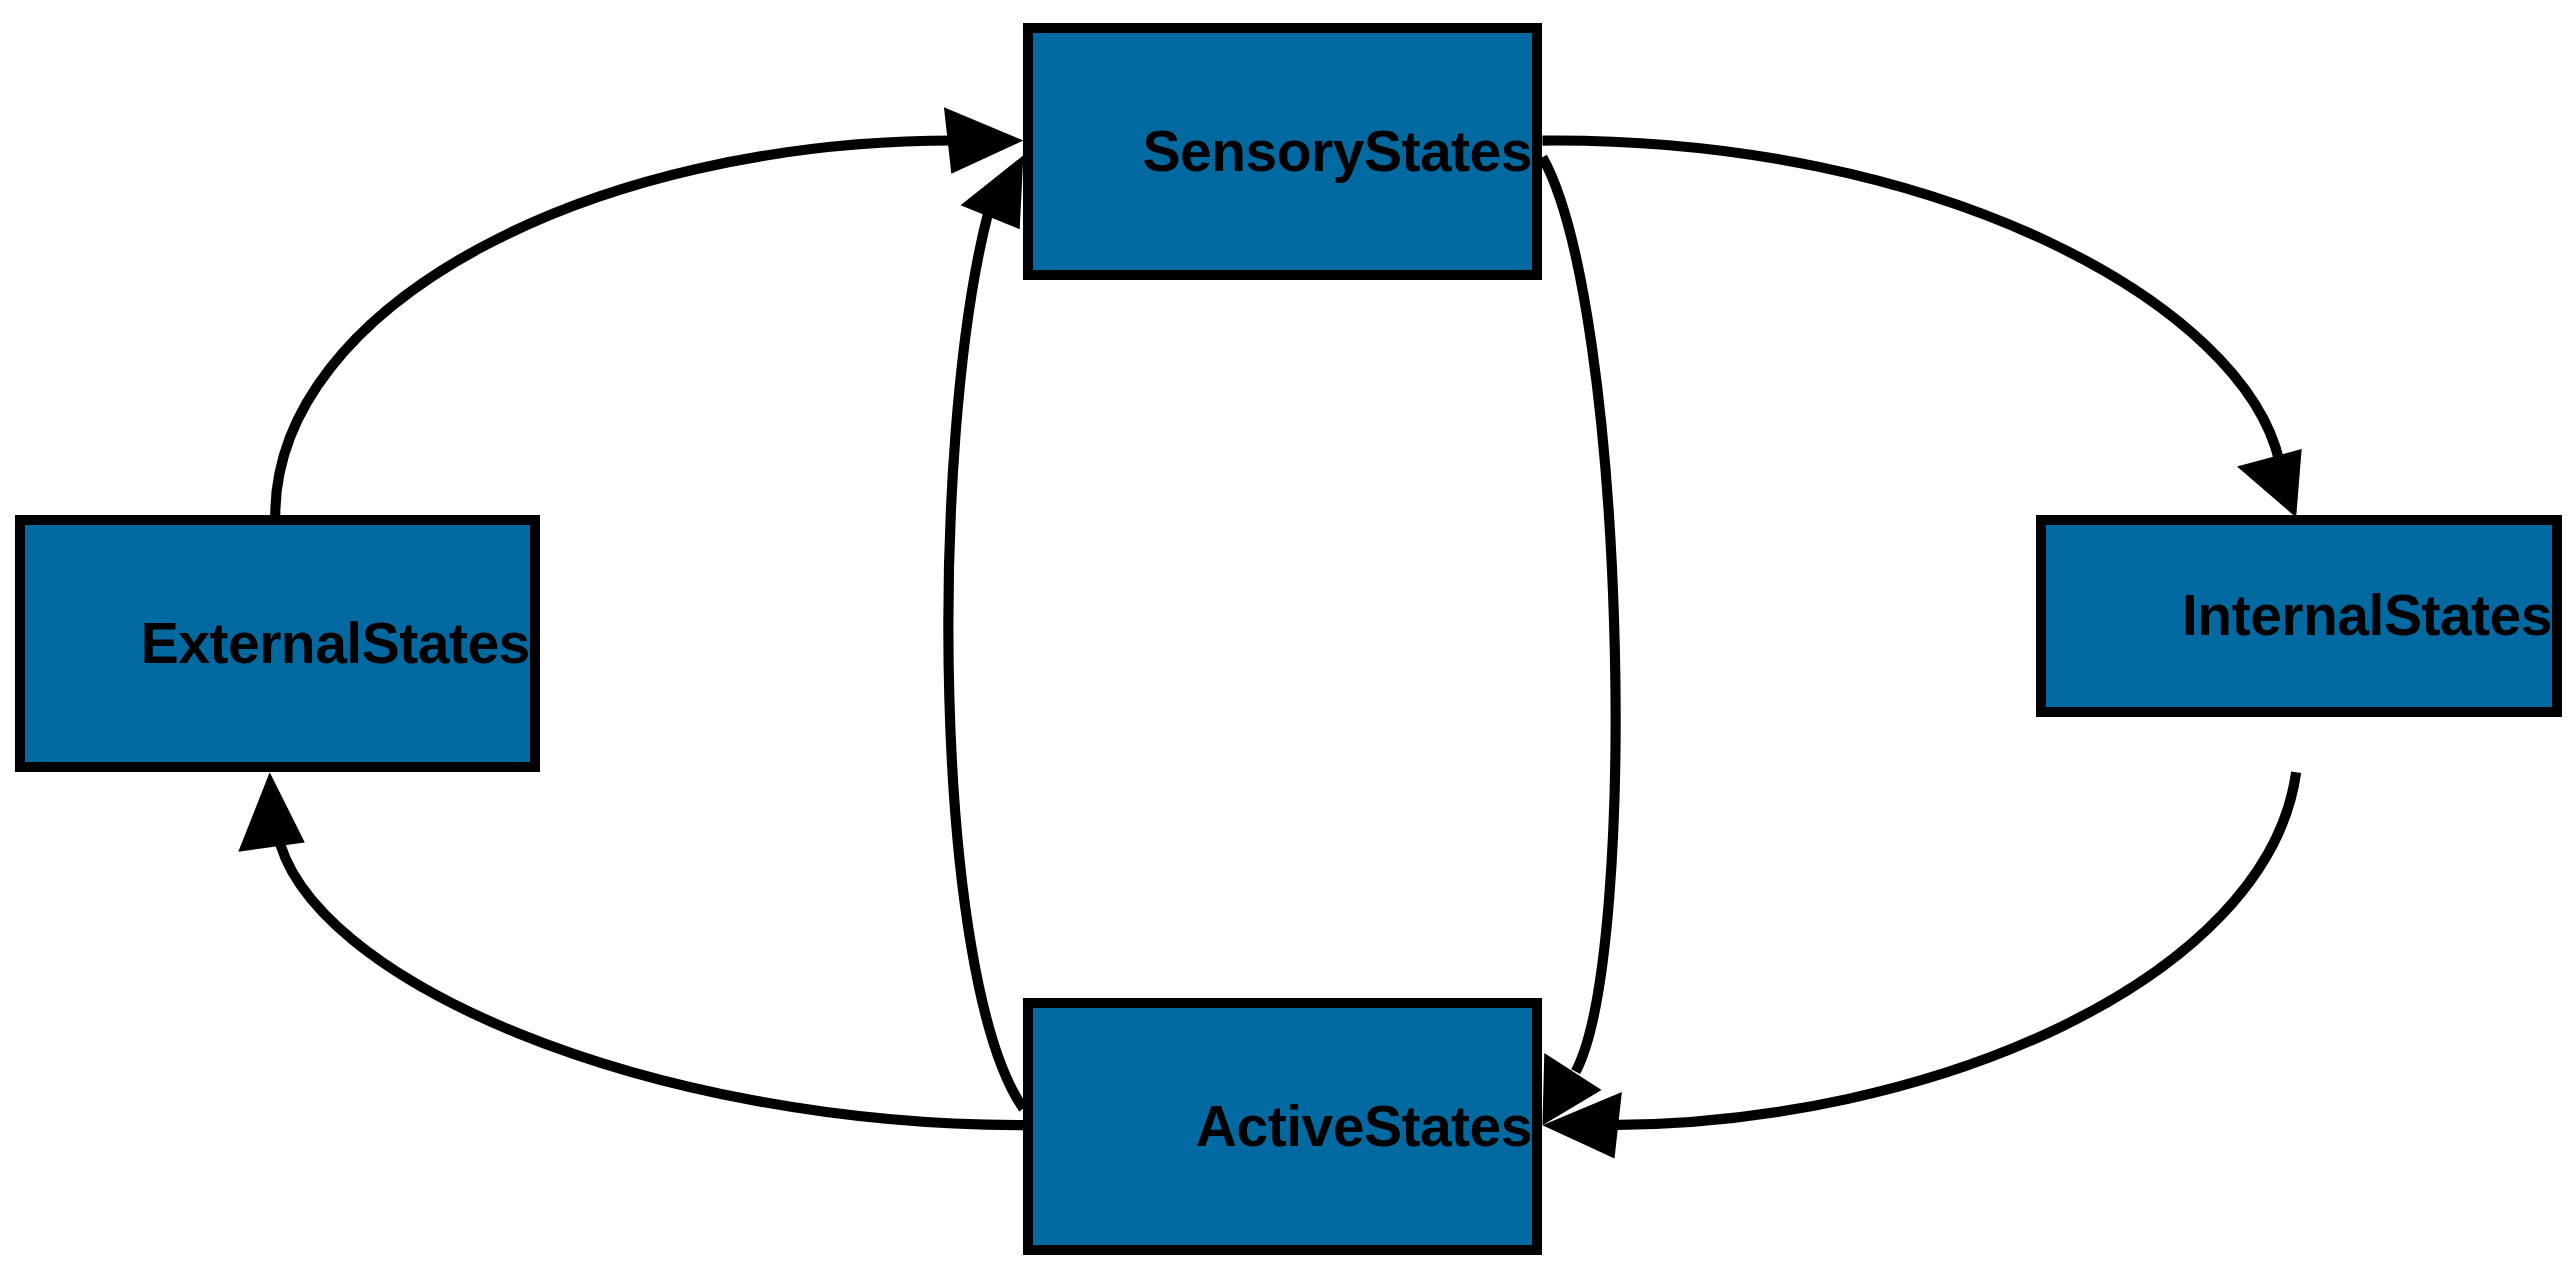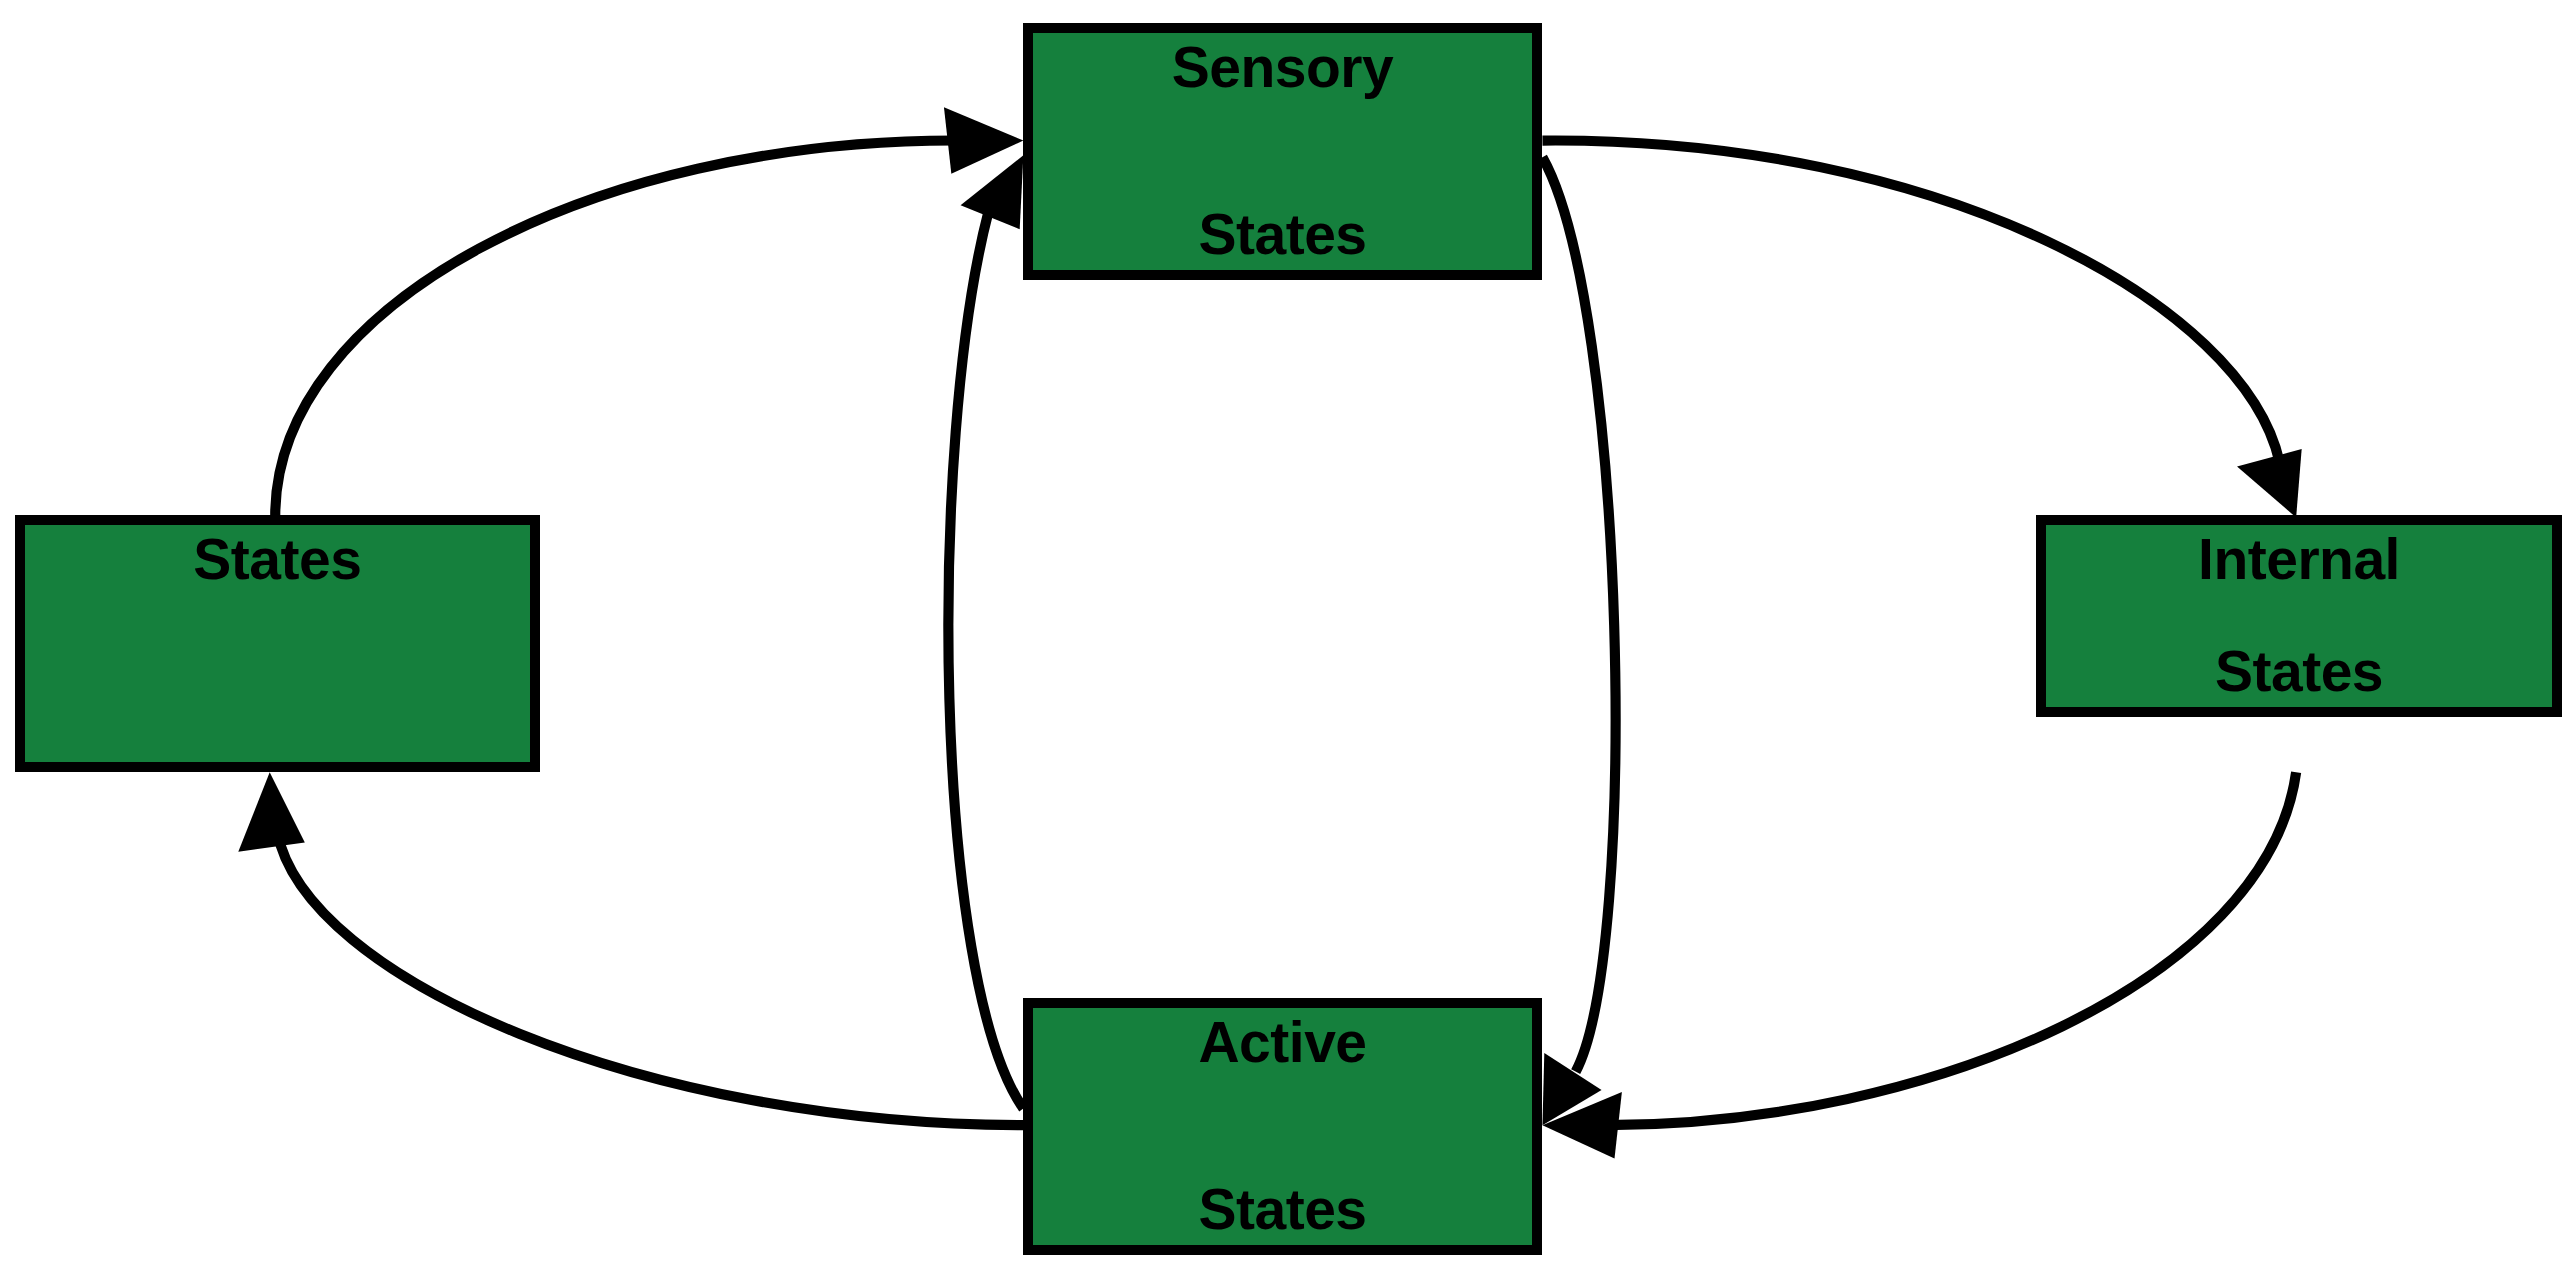--- a/index.html
+++ b/index.html
@@ -18,26 +18,25 @@
   #edges {
     position: absolute;
     left: 0;
     top: 0;
     width: 2576px;
     height: 1274px;
   }
   .node {
     position: absolute;
     box-sizing: border-box;
-    background: #15803d;
+    background: #0369a1;
     border: 10.2px solid #000000;
     display: flex;
-    flex-direction: column;
     align-items: center;
-    justify-content: space-between;
+    justify-content: flex-end;
     z-index: 5;
   }
   .node-line {
     font-size: 57px;
     font-weight: bold;
     color: #000000;
     line-height: 1.22;
     letter-spacing: -0.5px;
     white-space: nowrap;
     text-align: center;
@@ -85,20 +84,21 @@
       <polygon points="1670,1218 1672,1140 1734,1180" fill="#000000"></polygon>
     </g>
   </svg>
 
   <div class="node" id="node-sensory">
     <div class="node-line">Sensory</div>
     <div class="node-line">States</div>
   </div>
 
   <div class="node" id="node-external">
+    <div class="node-line">External</div>
     <div class="node-line">States</div>
   </div>
 
   <div class="node" id="node-internal">
     <div class="node-line">Internal</div>
     <div class="node-line">States</div>
   </div>
 
   <div class="node" id="node-active">
     <div class="node-line">Active</div>

